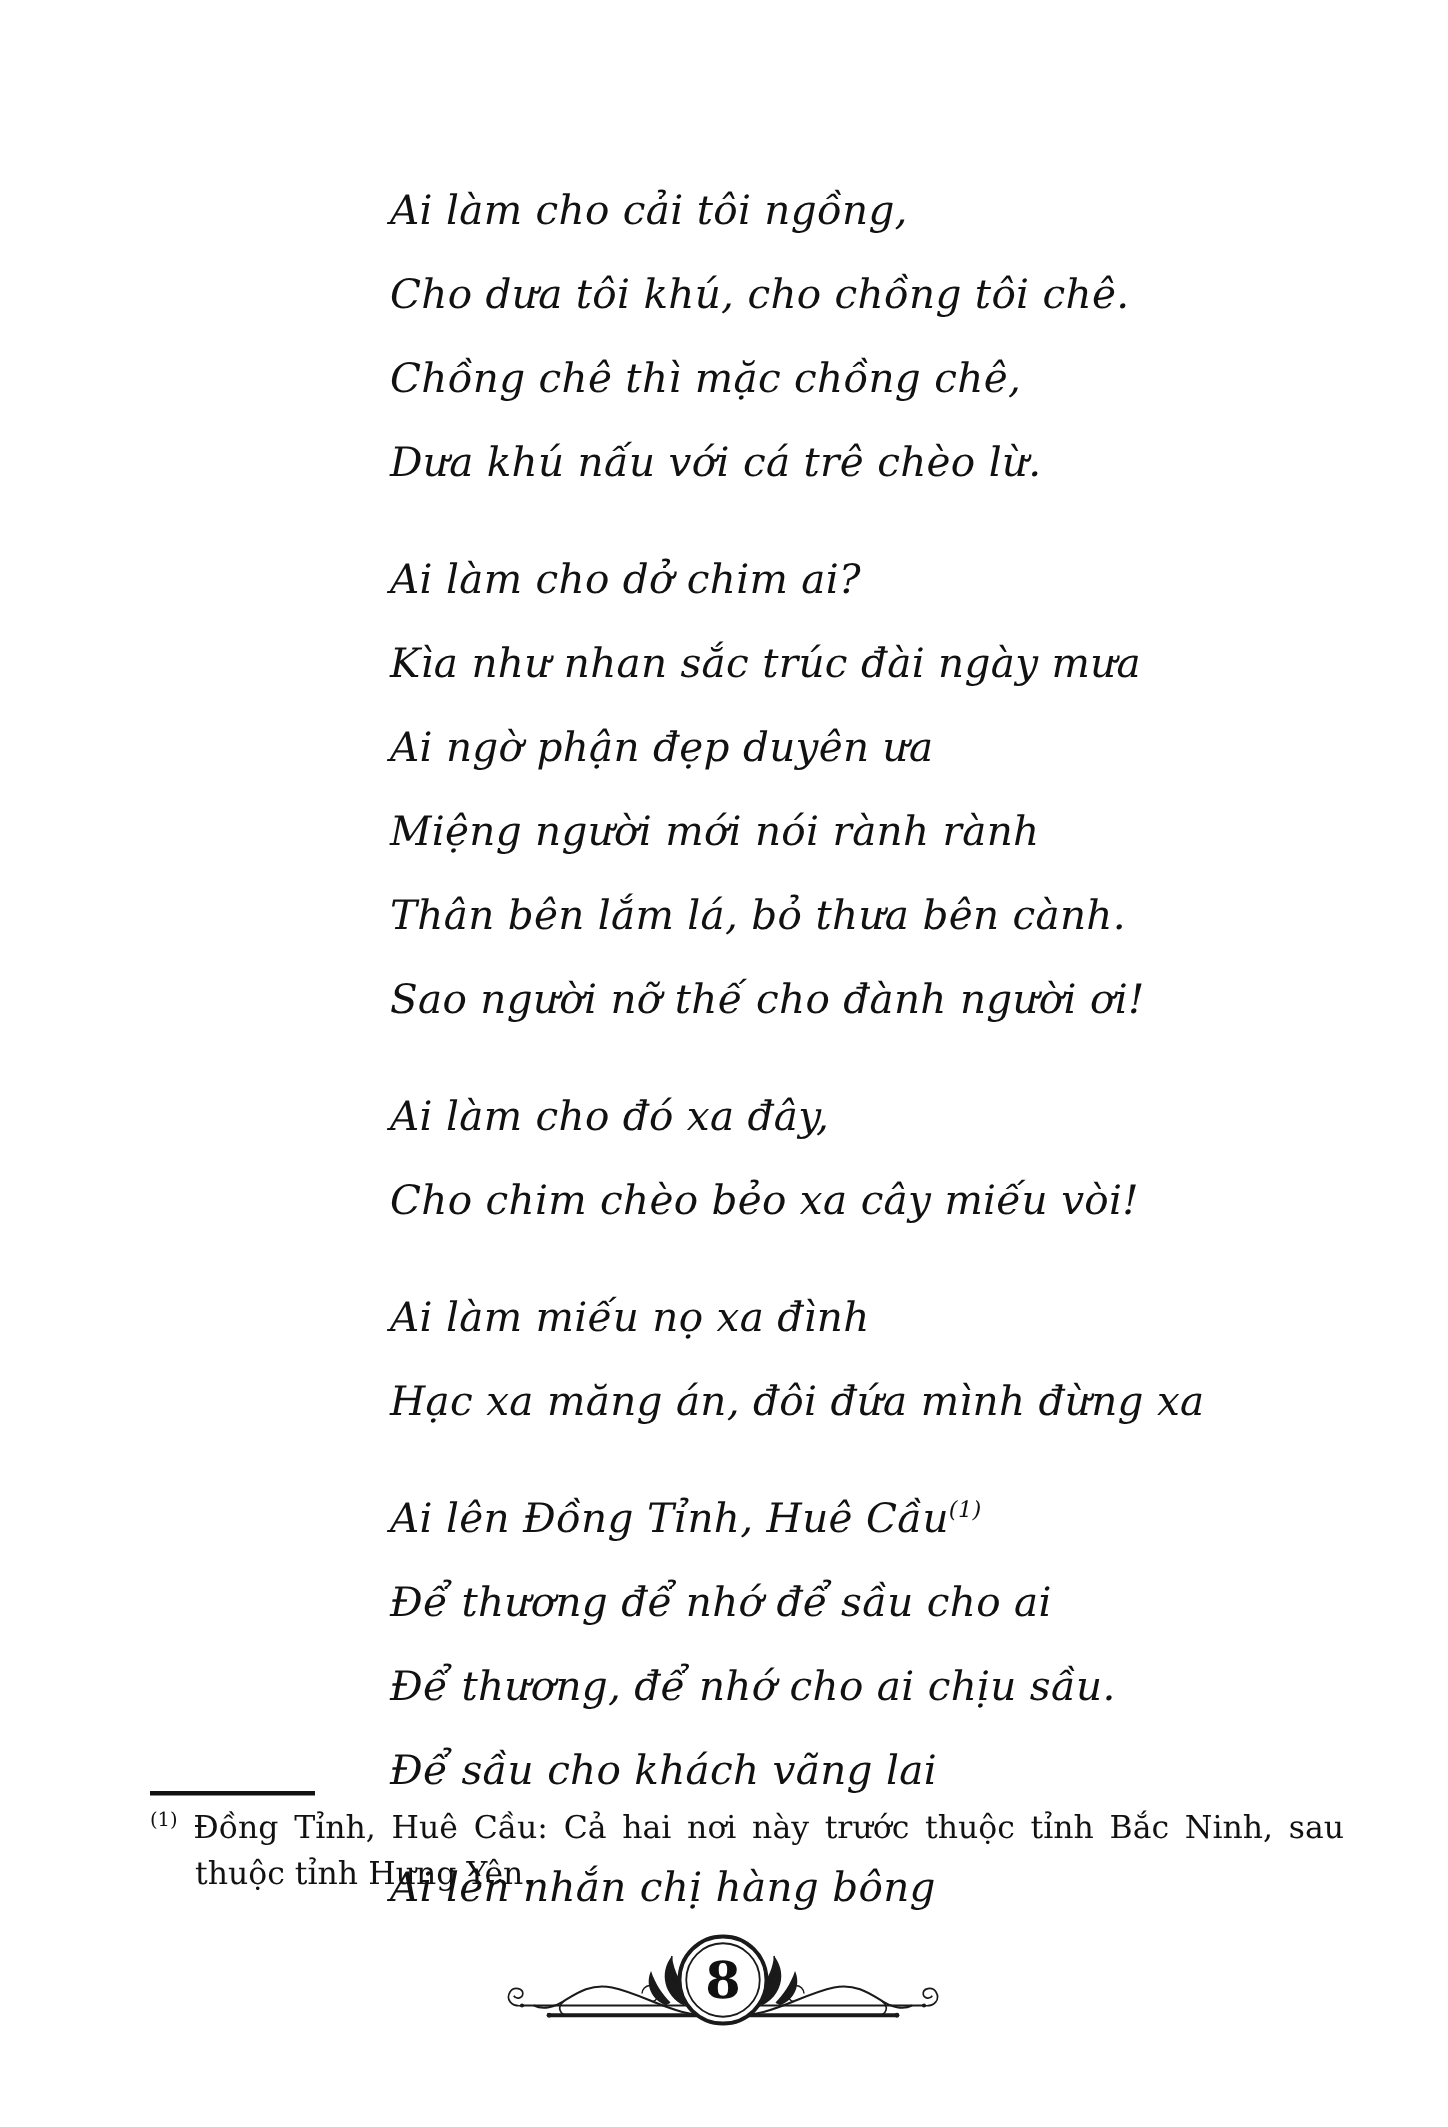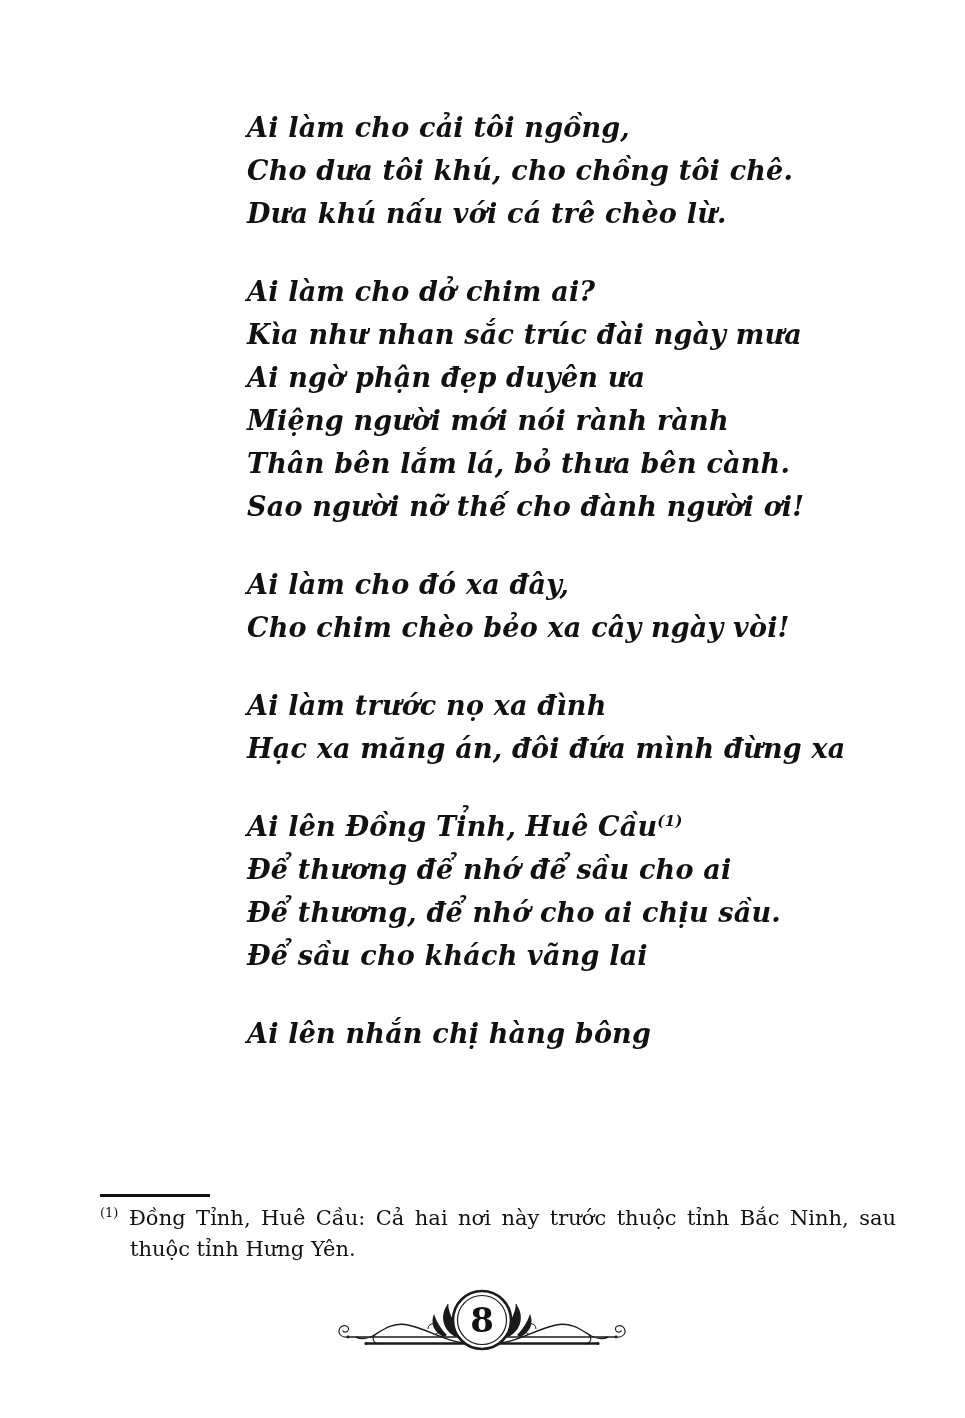--- a/index.html
+++ b/index.html
@@ -11,27 +11,26 @@
     color: #111111;
     overflow: hidden;
   }
   .poem {
     position: absolute;
     left: 243px;
     top: 104px;
   }
   .stanza { margin: 0 0 39px 0; }
   .stanza p {
-    margin: 4px;
+    margin: 17px;
     font-style: italic;
     font-size: 27px;
     line-height: 39px;
     white-space: nowrap;
     letter-spacing: 0.2px;
-    font-weight: bold;
   }
   .stanza p sup.ref {
     font-size: 15px;
     line-height: 0;
     vertical-align: super;
     font-style: italic;
   }
   .footnote-rule {
     position: absolute;
     left: 100px; top: 1194px;
@@ -66,39 +65,40 @@
   }
 </style>
 </head>
 <body>
 
 <div class="poem">
 
   <div class="stanza">
     <p>Ai làm cho cải tôi ngồng,</p>
     <p>Cho dưa tôi khú, cho chồng tôi chê.</p>
+    <p>Chồng chê thì mặc chồng chê,</p>
     <p>Dưa khú nấu với cá trê chèo lừ.</p>
   </div>
 
   <div class="stanza">
     <p>Ai làm cho dở chim ai?</p>
     <p>Kìa như nhan sắc trúc đài ngày mưa</p>
     <p>Ai ngờ phận đẹp duyên ưa</p>
     <p>Miệng người mới nói rành rành</p>
     <p>Thân bên lắm lá, bỏ thưa bên cành.</p>
     <p>Sao người nỡ thế cho đành người ơi!</p>
   </div>
 
   <div class="stanza">
     <p>Ai làm cho đó xa đây,</p>
-    <p>Cho chim chèo bẻo xa cây ngày vòi!</p>
+    <p>Cho chim chèo bẻo xa cây miếu vòi!</p>
   </div>
 
   <div class="stanza">
-    <p>Ai làm trước nọ xa đình</p>
+    <p>Ai làm miếu nọ xa đình</p>
     <p>Hạc xa măng án, đôi đứa mình đừng xa</p>
   </div>
 
   <div class="stanza">
     <p><span>Ai lên Đồng Tỉnh, Huê Cầu</span><sup class="ref">(1)</sup></p>
     <p>Để thương để nhớ để sầu cho ai</p>
     <p>Để thương, để nhớ cho ai chịu sầu.</p>
     <p>Để sầu cho khách vãng lai</p>
   </div>
 

